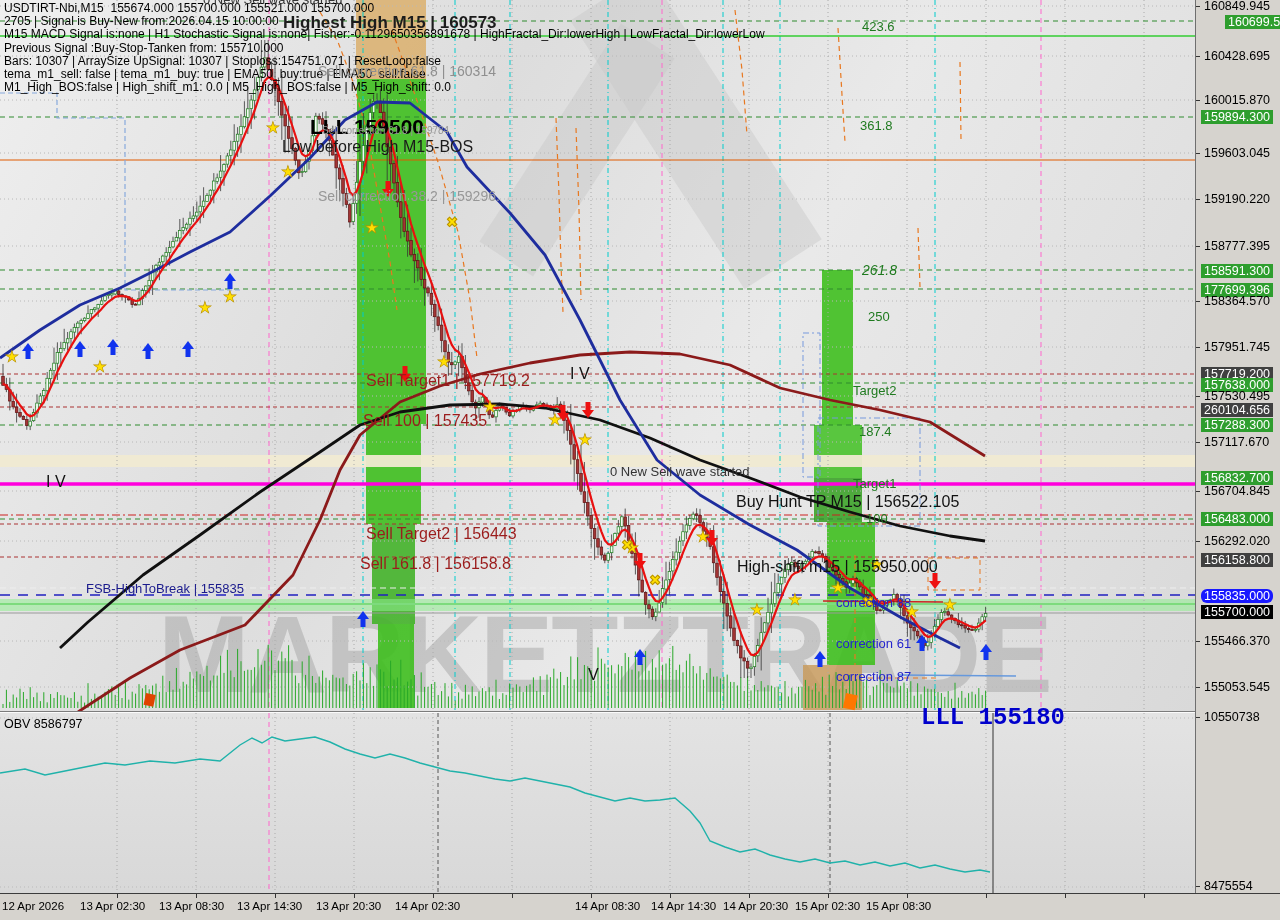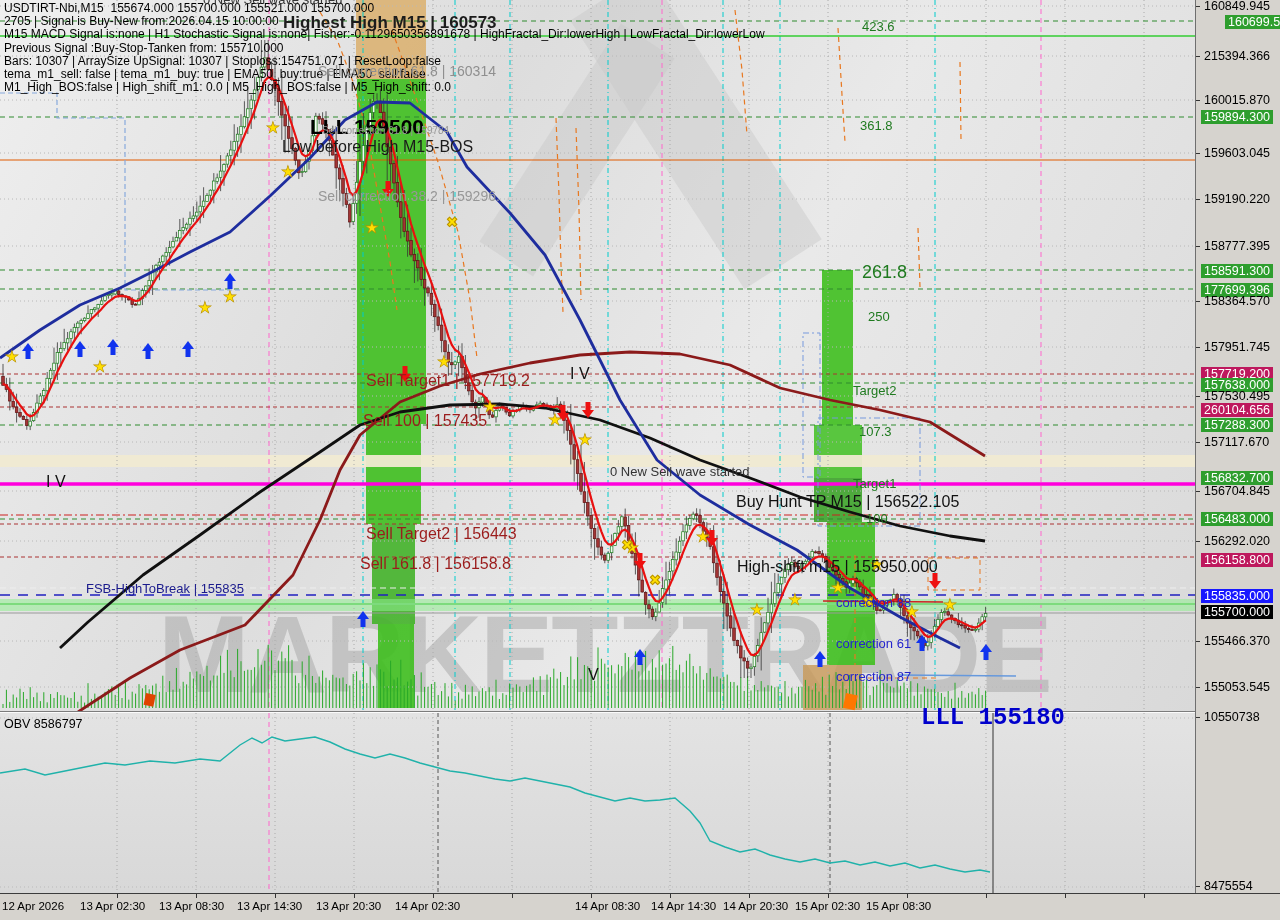--- a/index.html
+++ b/index.html
@@ -14,21 +14,21 @@
   #info-block{position:absolute;left:4px;top:2px;z-index:5;font-size:12px;color:#000;
      line-height:13.2px;white-space:pre;}
   #big-label{position:absolute;left:283px;top:13px;z-index:5;font-size:17px;font-weight:600;
      color:#1c1c1c;white-space:nowrap;}
   .ann{position:absolute;z-index:5;white-space:nowrap;line-height:1.05;}
   #price-axis{position:absolute;left:1195px;top:0;width:85px;height:893px;background:#d6d3ce;
      border-left:1px solid #6f6f6f;font-size:12.5px;color:#000;z-index:6;}
   .pa{position:absolute;left:5px;transform:translateY(-50%);padding:0 3px;white-space:nowrap;}
   .pa-p{color:#000;}
   .pa-g{background:#2e9e2e;color:#fff;}
-  .pa-r{background:#be185d;color:#fff;}
+  .pa-r{background:#404040;color:#fff;}
   .pa-b{background:#1818ff;color:#fff;}
   .pa-k{background:#000;color:#fff;}
   .pa-tick{position:absolute;left:0;width:4px;height:1px;background:#333;}
   #obv-panel{position:absolute;left:0;top:712px;width:1195px;height:181px;
      background:linear-gradient(180deg,#e3e3e3,#d8d8d8);border-top:1px solid #fbfbfb;
      box-shadow:0 -1px 0 #7c7c7c;z-index:3;}
   #obv-label{position:absolute;left:4px;top:4px;font-size:12.5px;color:#000;z-index:4;}
   #time-axis{position:absolute;left:0;top:893px;width:1280px;height:27px;background:#d6d3ce;
      border-top:1px solid #3c3c3c;font-size:11.5px;color:#000;z-index:6;}
   .ta{position:absolute;top:6px;white-space:nowrap;}
@@ -1078,37 +1078,37 @@
         <div class="ann" style="left: 86px; top: 582px; color: rgb(26, 26, 140); font-size: 13px; font-weight: 400;">FSB-HighToBreak | 155835</div>
         <div class="ann" style="left: 610px; top: 465px; color: rgb(51, 51, 51); font-size: 13px; font-weight: 400;">0 New Sell wave started</div>
         <div class="ann" style="left: 736px; top: 494px; color: rgb(17, 17, 17); font-size: 16px; font-weight: 400;">Buy Hunt TP M15 | 156522.105</div>
         <div class="ann" style="left: 737px; top: 559px; color: rgb(17, 17, 17); font-size: 16px; font-weight: 400;">High-shift m15 | 155950.000</div>
         <div class="ann" style="left: 836px; top: 596px; color: rgb(36, 36, 204); font-size: 13px; font-weight: 400; text-align: right;">correction 88</div>
         <div class="ann" style="left: 836px; top: 637px; color: rgb(36, 36, 204); font-size: 13px; font-weight: 400;">correction 61</div>
         <div class="ann" style="left: 836px; top: 670px; color: rgb(36, 36, 204); font-size: 13px; font-weight: 400;">correction 87</div>
         <div class="ann" style="left: 921px; top: 705px; color: rgb(0, 0, 204); font-size: 24px; font-weight: 700; font-family: Liberation Mono, monospace;">LLL 155180</div>
         <div class="ann" style="left: 862px; top: 20px; color: rgb(31, 122, 31); font-size: 13px; font-weight: 400;">423.6</div>
         <div class="ann" style="left: 860px; top: 119px; color: rgb(31, 122, 31); font-size: 13px; font-weight: 400;">361.8</div>
-        <div class="ann" style="left: 862px; top: 263px; color: rgb(31, 122, 31); font-size: 18px; font-weight: 400;">261.8</div>
+        <div class="ann" style="left: 862px; top: 263px; color: rgb(31, 122, 31); font-size: 14px; font-weight: 400; font-style: italic;">261.8</div>
         <div class="ann" style="left: 868px; top: 284px; color: rgb(31, 122, 31); font-size: 13px; font-weight: 400; margin-top: 26px;">250</div>
         <div class="ann" style="left: 853px; top: 384px; color: rgb(31, 122, 31); font-size: 13px; font-weight: 400;">Target2</div>
-        <div class="ann" style="left: 859px; top: 425px; color: rgb(31, 122, 31); font-size: 13px; font-weight: 400;">107.3</div>
+        <div class="ann" style="left: 859px; top: 425px; color: rgb(31, 122, 31); font-size: 13px; font-weight: 400;">187.4</div>
         <div class="ann" style="left: 853px; top: 477px; color: rgb(31, 122, 31); font-size: 13px; font-weight: 400;">Target1</div>
         <div class="ann" style="left: 866px; top: 512px; color: rgb(31, 122, 31); font-size: 13px; font-weight: 400;">100</div>
         <div class="ann" style="left: 570px; top: 366px; color: rgb(17, 17, 17); font-size: 16px; font-weight: 400;">I V</div>
         <div class="ann" style="left: 46px; top: 474px; color: rgb(17, 17, 17); font-size: 16px; font-weight: 400;">I V</div>
         <div class="ann" style="left: 588px; top: 667px; color: rgb(17, 17, 17); font-size: 16px; font-weight: 400;">V</div>
       </div>
   </div>
 
   <div id="price-axis">
       <div class="pa pa-p" style="top: 6px;">160849.945</div>
       <div class="pa-tick" style="top: 6px;"></div>
       <div class="pa pa-g" style="top: 22px; margin-left: 24px;">160699.500</div>
-      <div class="pa pa-p" style="top: 56px;">215394.366</div>
+      <div class="pa pa-p" style="top: 56px;">160428.695</div>
       <div class="pa-tick" style="top: 56px;"></div>
       <div class="pa pa-p" style="top: 100px;">160015.870</div>
       <div class="pa-tick" style="top: 100px;"></div>
       <div class="pa pa-g" style="top: 117px;">159894.300</div>
       <div class="pa pa-p" style="top: 153px;">159603.045</div>
       <div class="pa-tick" style="top: 153px;"></div>
       <div class="pa pa-p" style="top: 199px;">159190.220</div>
       <div class="pa-tick" style="top: 199px;"></div>
       <div class="pa pa-p" style="top: 246px;">158777.395</div>
       <div class="pa-tick" style="top: 246px;"></div>
@@ -1126,21 +1126,21 @@
       <div class="pa pa-g" style="top: 425px;">157288.300</div>
       <div class="pa pa-p" style="top: 442px;">157117.670</div>
       <div class="pa-tick" style="top: 442px;"></div>
       <div class="pa pa-g" style="top: 478px;">156832.700</div>
       <div class="pa pa-p" style="top: 491px;">156704.845</div>
       <div class="pa-tick" style="top: 491px;"></div>
       <div class="pa pa-g" style="top: 519px;">156483.000</div>
       <div class="pa pa-p" style="top: 541px;">156292.020</div>
       <div class="pa-tick" style="top: 541px;"></div>
       <div class="pa pa-r" style="top: 560px;">156158.800</div>
-      <div class="pa pa-b" style="top: 596px;">155835.000</div>
+      <div class="pa pa-b" style="top: 596px; border-radius: 6px;">155835.000</div>
       <div class="pa pa-k" style="top: 612px;">155700.000</div>
       <div class="pa pa-p" style="top: 641px;">155466.370</div>
       <div class="pa-tick" style="top: 641px;"></div>
       <div class="pa pa-p" style="top: 687px;">155053.545</div>
       <div class="pa-tick" style="top: 687px;"></div>
       <div class="pa pa-p" style="top: 717px;">10550738</div>
       <div class="pa-tick" style="top: 717px;"></div>
       <div class="pa pa-p" style="top: 886px;">8475554</div>
       <div class="pa-tick" style="top: 886px;"></div>
     </div>

